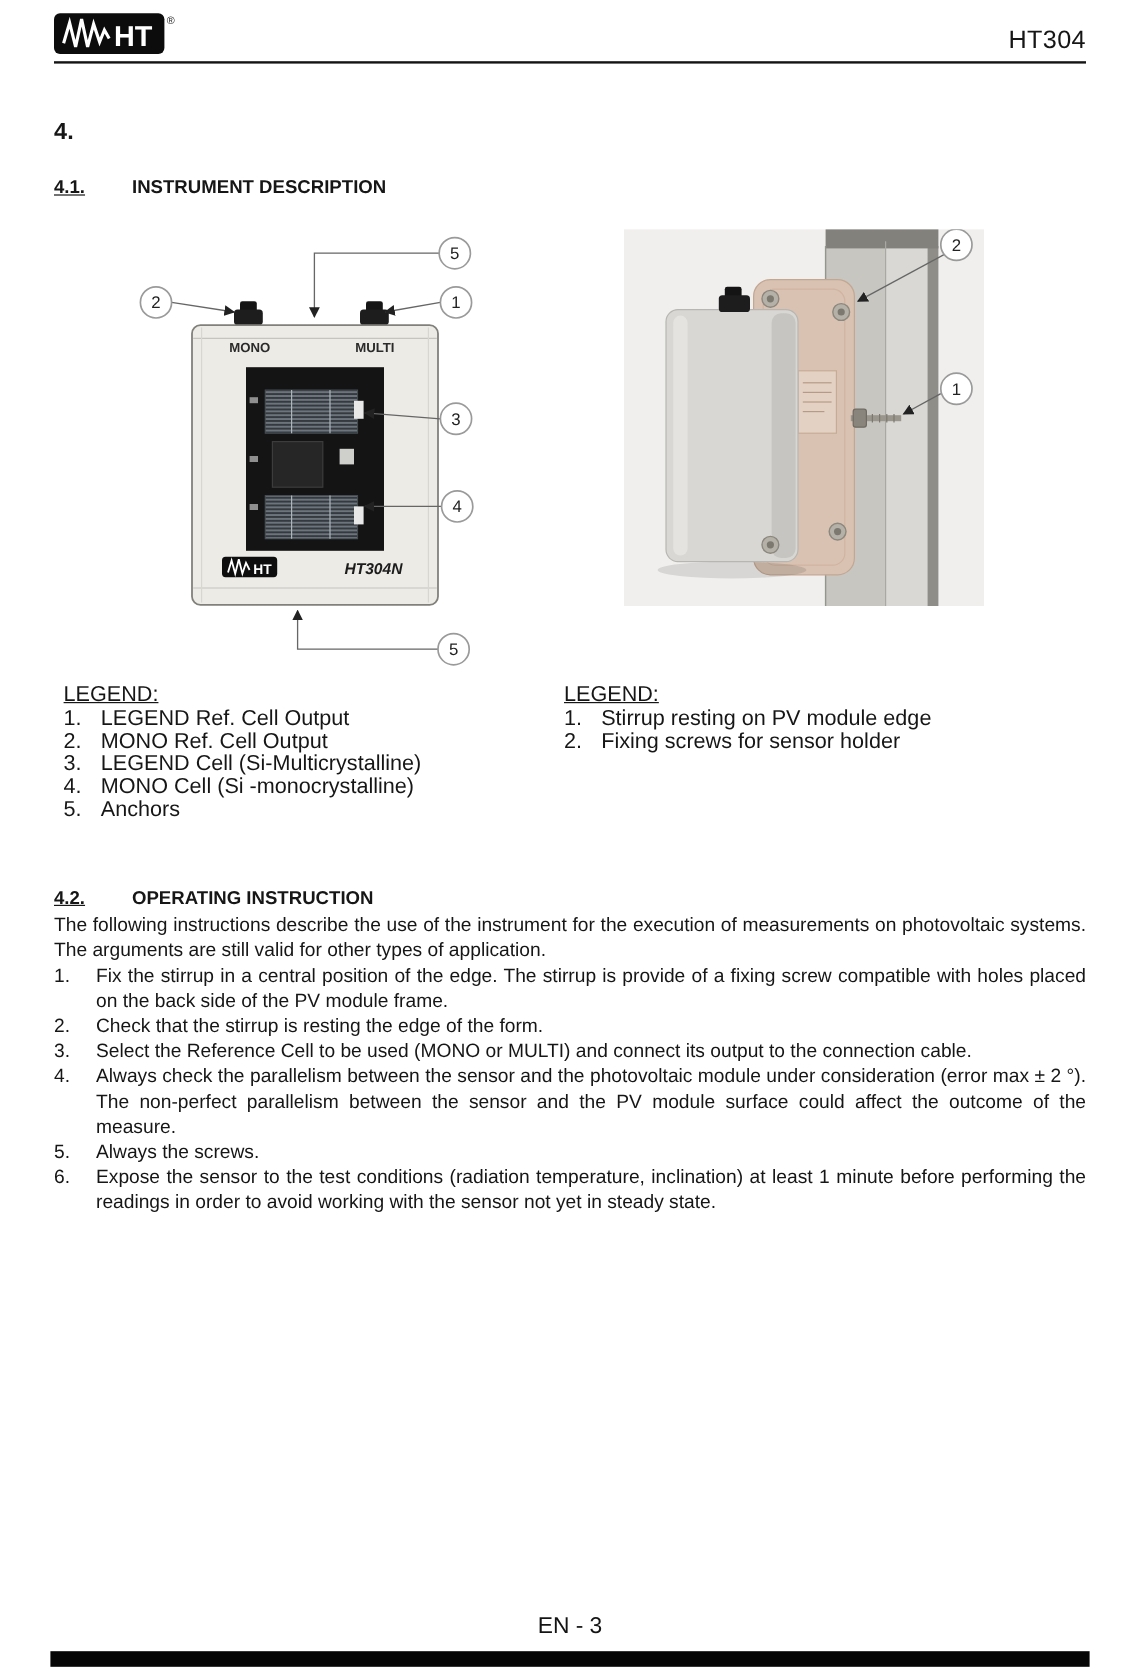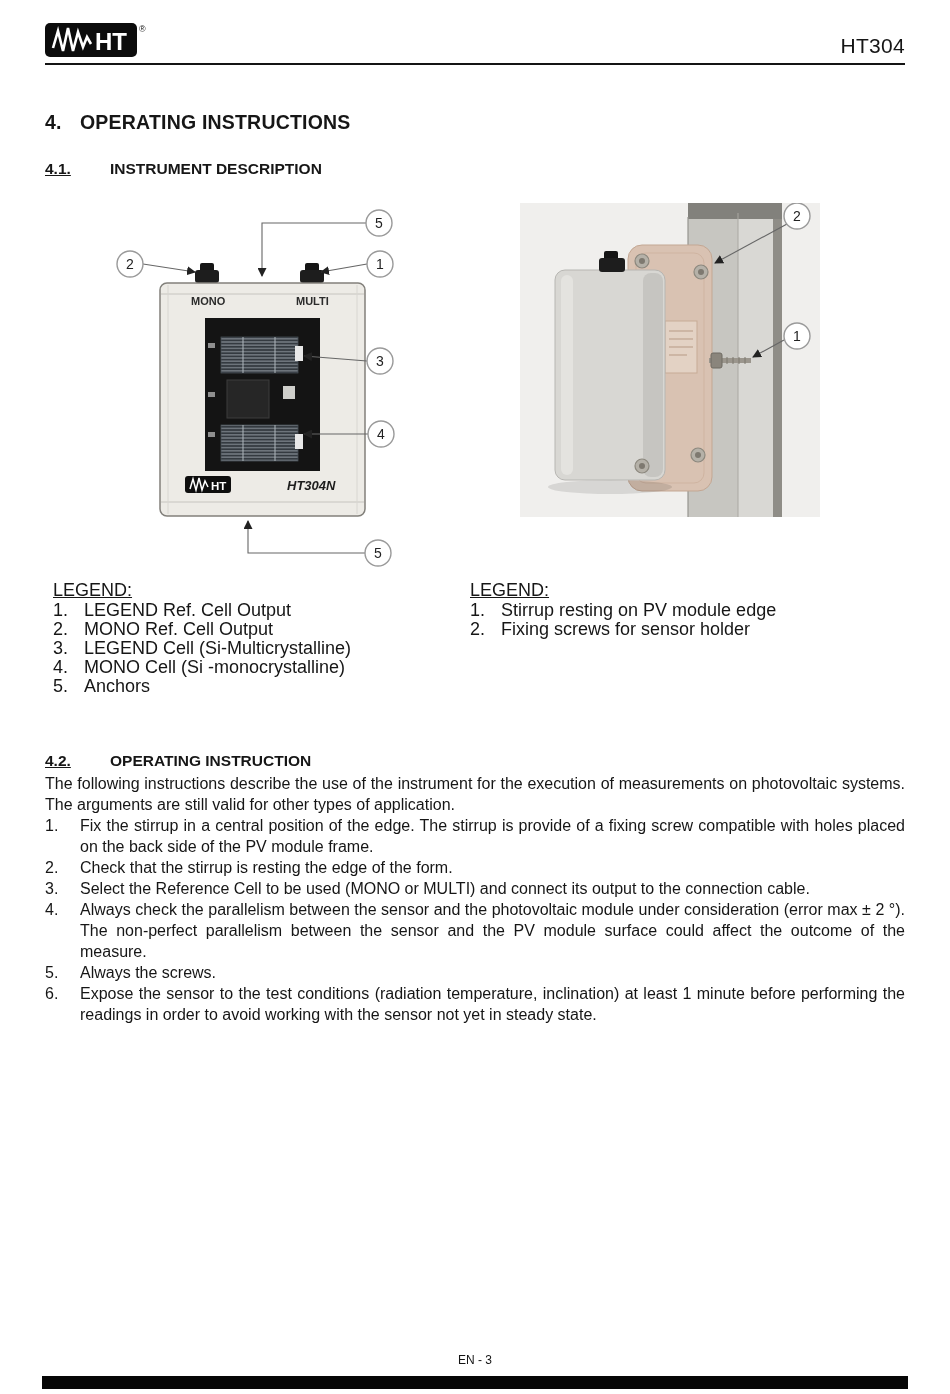--- a/index.html
+++ b/index.html
@@ -4,21 +4,21 @@
 <style>
   * { margin:0; padding:0; box-sizing:border-box; }
   html,body { background:#ffffff; }
   .page {
     position:relative;
     width:950px; height:1394px;
     margin:0 auto;
     background:#ffffff;
     color:#161616;
     font-family:"Liberation Sans", sans-serif;
-    padding:12px 45px;
+    padding:0 45px;
     overflow:hidden;
   }
   svg text { font-family:"Liberation Sans", sans-serif; }
 
   
   .header {
     display:flex; justify-content:space-between; align-items:flex-end;
     padding-top:8px; padding-bottom:3px;
     border-bottom:2px solid #141414;
   }
@@ -48,21 +48,21 @@
   
   .bodytext { font-size:16px; line-height:21px; }
   .intro { margin-top:3px; text-align:justify; }
   .step { display:flex; }
   .step-num { width:35px; flex:none; }
   .step-text { flex:1; text-align:justify; }
 
   
   .footer-page {
     position:absolute; left:0; right:0; bottom:27px;
-    text-align:center; font-size:12px; color:#141414;
+    text-align:center; font-size:19px; color:#141414;
   }
   .footer-bar {
     position:absolute; left:42px; right:42px; bottom:5px;
     height:13px; background:#060606;
   }
 </style>
 </head>
 <body>
 
 <div class="page">
@@ -72,21 +72,20 @@
       <rect x="0" y="3" width="92" height="34" rx="5" fill="#0c0c0c"></rect>
       <polyline points="8,28 13,11 18,31 23,8 28,31 33,12 38,27 42,17 46,24" fill="none" stroke="#ffffff" stroke-width="2.6"></polyline>
       <text x="50" y="30" font-size="24" font-weight="bold" fill="#ffffff">HT</text>
       <text x="94" y="12" font-size="9" fill="#1a1a1a">®</text>
     </svg>
     <div class="doc-code">HT304</div>
   </header>
 
   <div class="h1">
     <span class="h1-num">4.</span>
-    <span>OPERATING INSTRUCTIONS</span>
   </div>
 
   <div class="h2 h2-41">
     <span class="h2-num">4.1.</span>
     <span>INSTRUMENT DESCRIPTION</span>
   </div>
 
   <div class="figures-row">
 
     <svg class="fig-left" width="340" height="372" viewBox="0 0 340 372">

